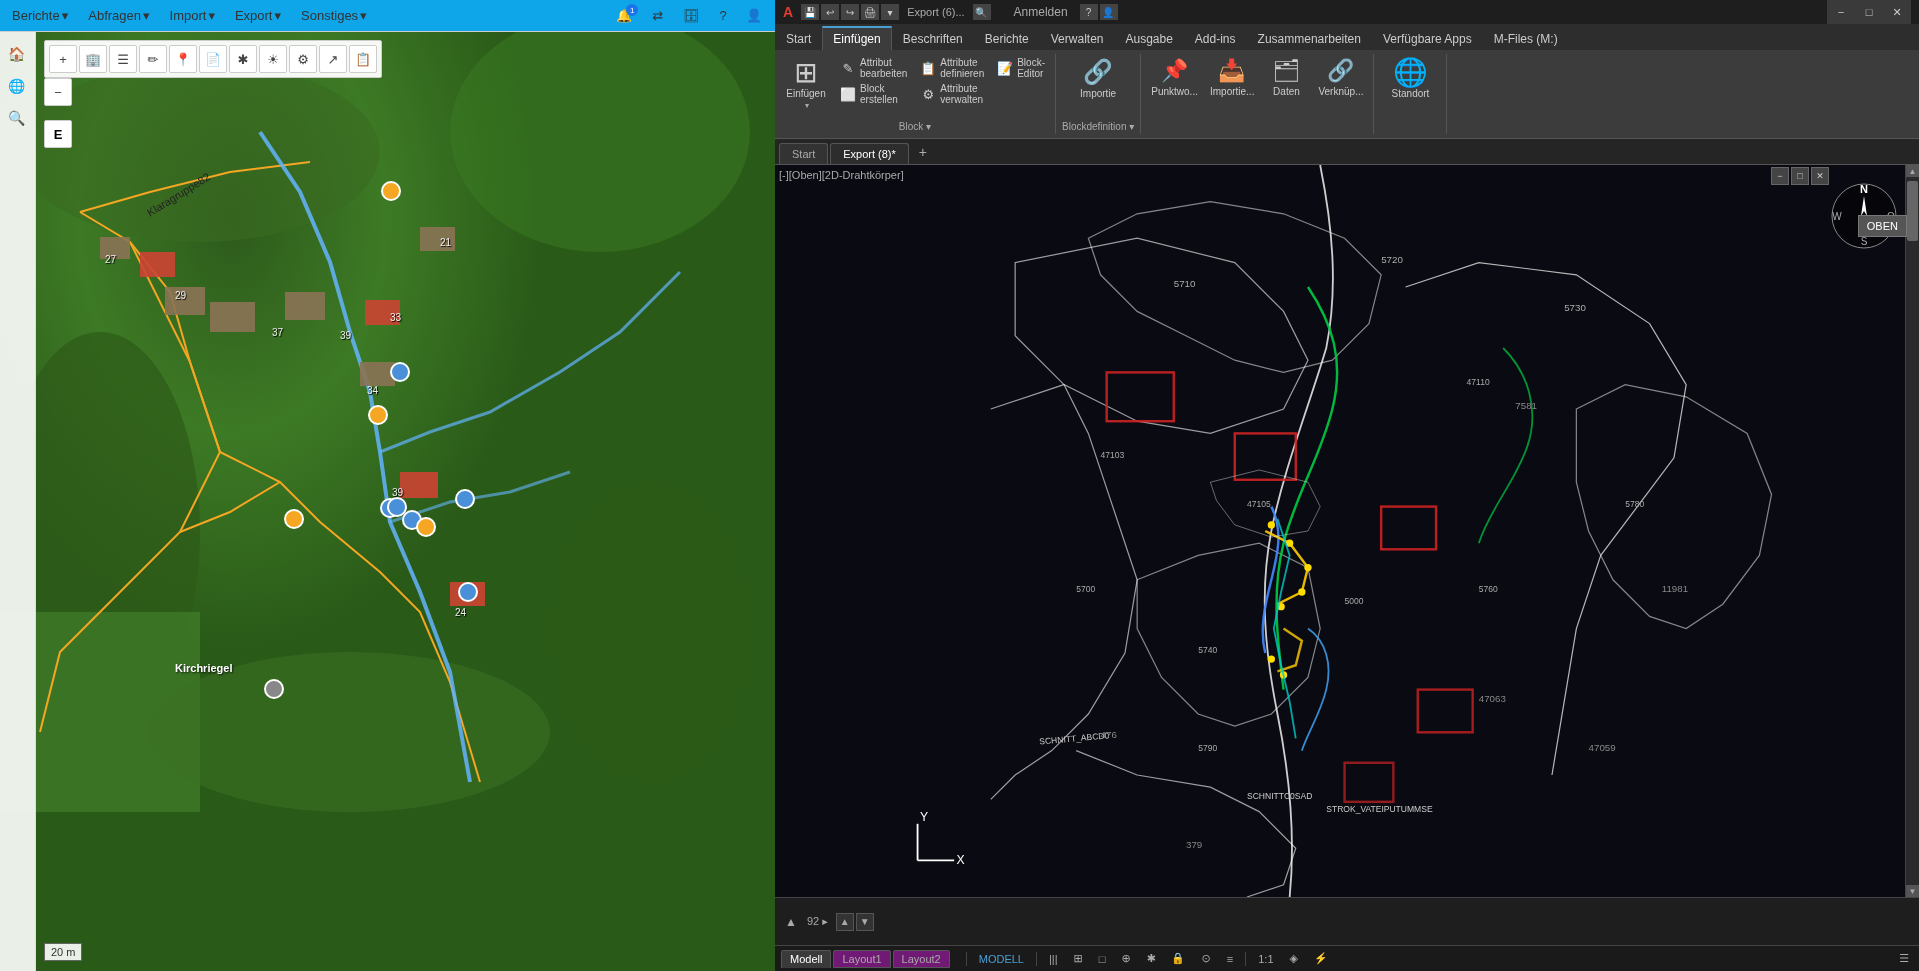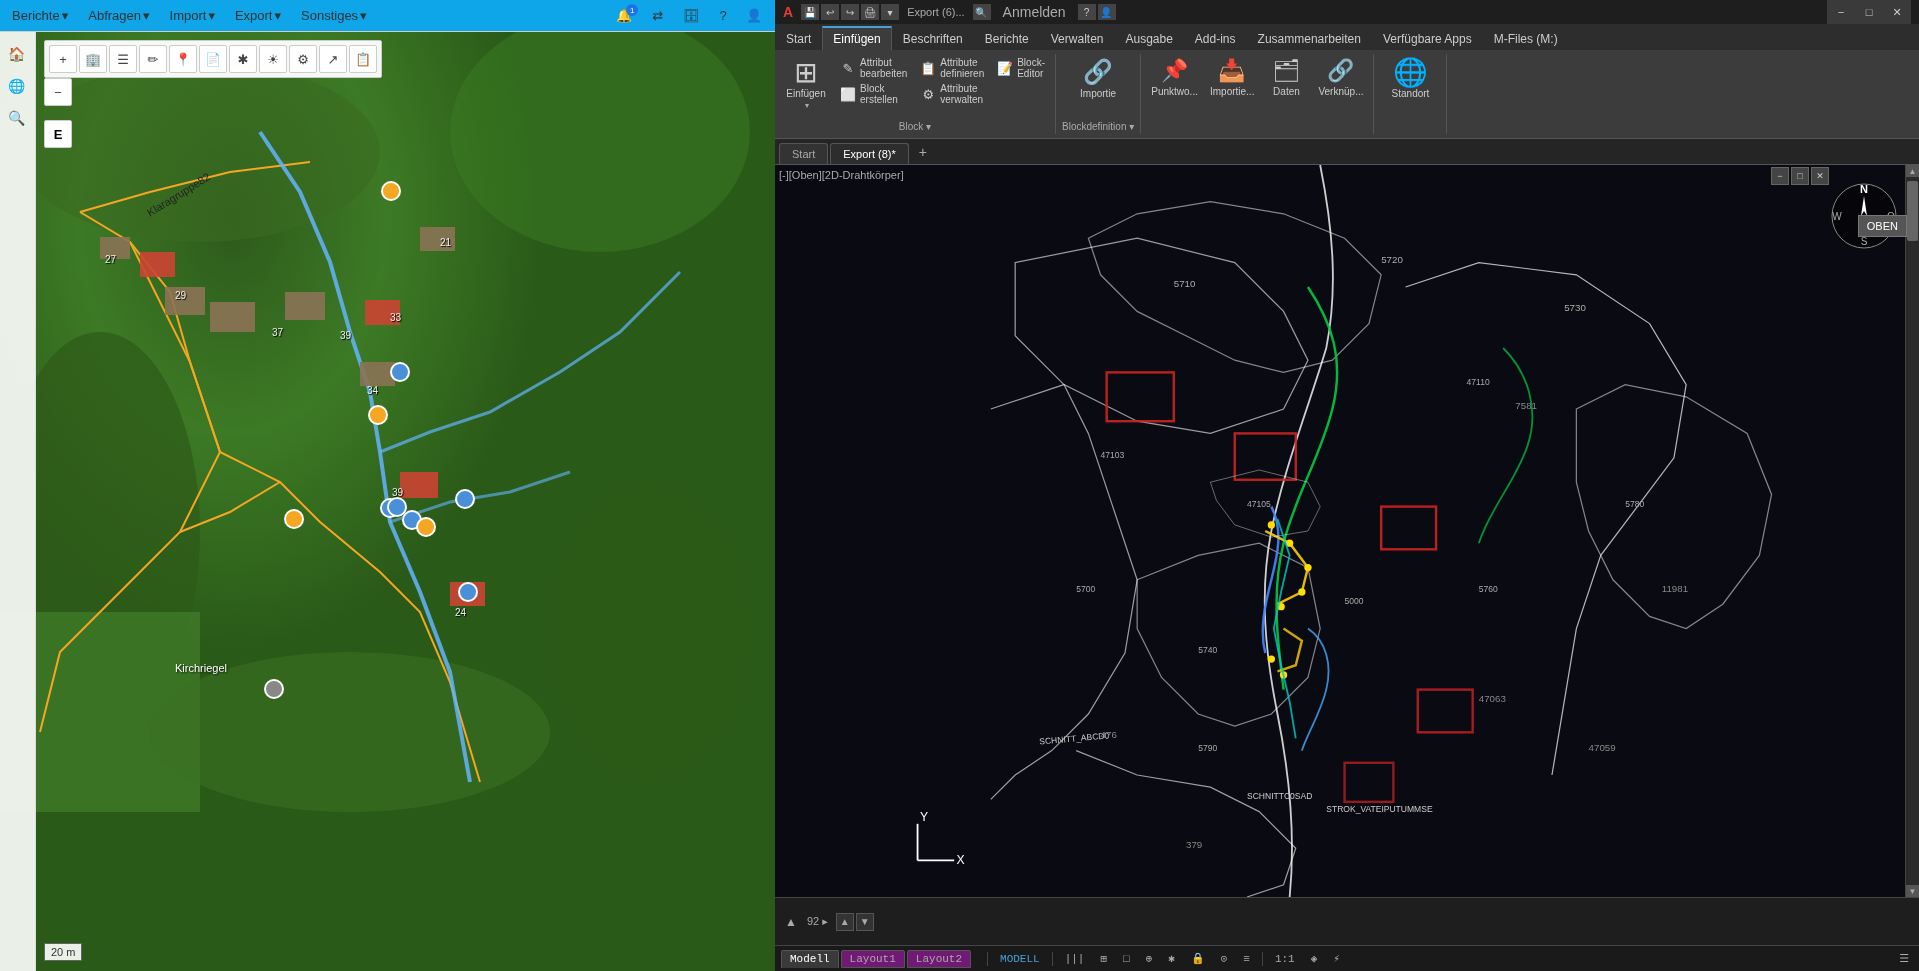--- a/index.html
+++ b/index.html
@@ -162,21 +162,21 @@
       padding: 2px 6px;
       font-size: 11px;
       color: #333;
     }
 
     
     .map-label {
       position: absolute;
       font-size: 11px;
       color: #fff;
-      font-weight: normal;
+      font-weight: bold;
       text-shadow: 1px 1px 2px rgba(0,0,0,0.8);
       pointer-events: none;
     }
 
     
     .parcel-num {
       position: absolute;
       font-size: 10px;
       color: #eee;
       text-shadow: 1px 1px 1px #000;
@@ -521,21 +521,20 @@
     #ac-statusbar {
       height: 26px;
       background: #1a1a1a;
       border-top: 1px solid #444;
       display: flex;
       align-items: center;
       padding: 0 6px;
       gap: 8px;
       font-size: 11px;
       color: #aaa;
-      font-family: Liberation Mono, monospace;
     }
 
     .status-item {
       padding: 0 4px;
       cursor: pointer;
       display: flex;
       align-items: center;
       gap: 2px;
     }
 
@@ -732,21 +731,21 @@
     <span class="ac-logo">A</span>
     <div class="titlebar-group">
       <div class="title-btn">💾</div>
       <div class="title-btn">↩</div>
       <div class="title-btn">↪</div>
       <div class="title-btn">🖨</div>
       <div class="title-btn">▾</div>
     </div>
     <span style="color:#aaa;font-size:11px;">Export (6)...</span>
     <div class="title-btn">🔍</div>
-    <span style="color:#aaa;font-size:14px;margin-left:4px;">Anmelden</span>
+    <span style="color:#aaa;font-size:12px;margin-left:15px;">Anmelden</span>
     <div class="titlebar-group" style="margin-left:4px;">
       <div class="title-btn">?</div>
       <div class="title-btn">👤</div>
     </div>
     <div class="window-controls">
       <div class="win-btn">−</div>
       <div class="win-btn">□</div>
       <div class="win-btn close">✕</div>
     </div>
   </div>

